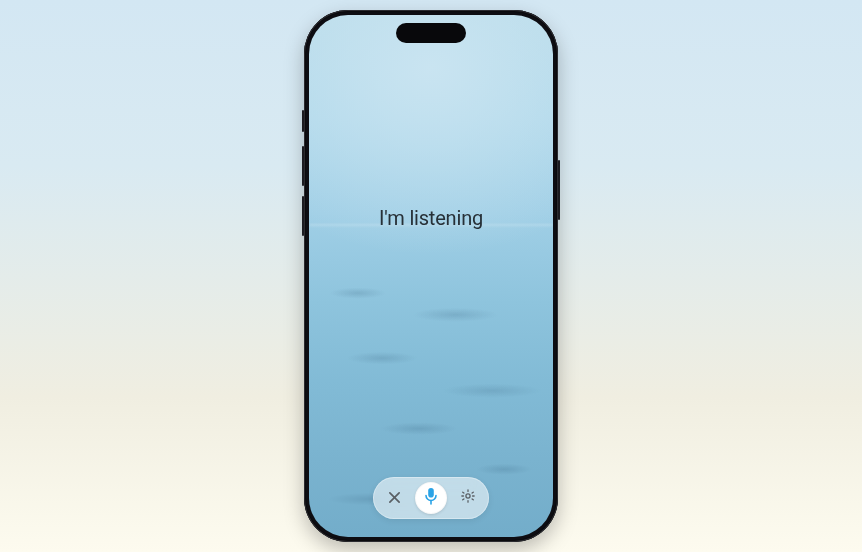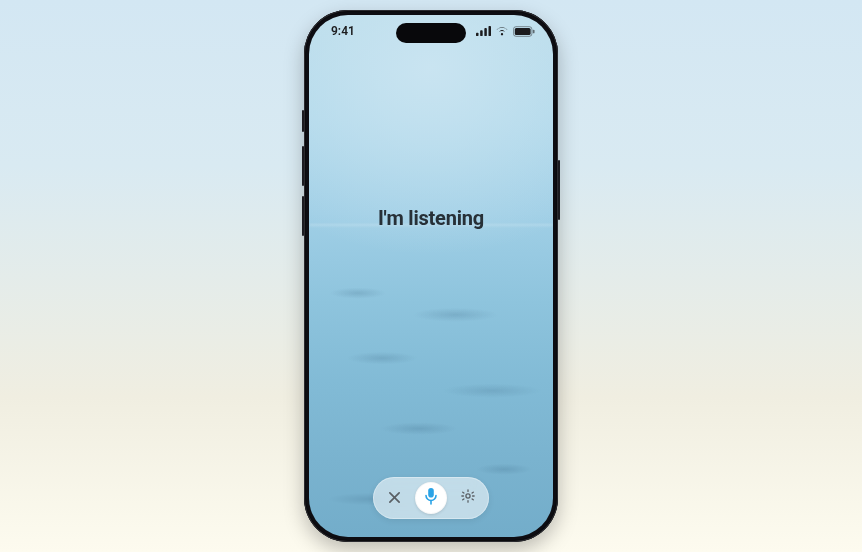--- a/index.html
+++ b/index.html
@@ -77,21 +77,21 @@
     font-size:12px; font-weight:600; color:#1c1c1e;
     z-index:3;
   }
   .status-right { display:flex; align-items:center; gap:4px; }
   .status-right svg { display:block; }
 
   
   .prompt {
     position:absolute; top:36.5%; left:0; right:0;
     text-align:center;
-    font-size:20px; font-weight:700; letter-spacing:-0.01em;
+    font-size:20px; font-weight:400; letter-spacing:-0.01em;
     color:#273037;
   }
 
   
   .control-pill {
     position:absolute; left:50%; bottom:18px; transform:translateX(-50%);
     display:flex; align-items:center; gap:10px;
     padding:5px 10px;
     background:rgba(255,255,255,0.55);
     backdrop-filter: blur(8px);
@@ -117,47 +117,20 @@
 <div class="phone">
   <span class="side-btn sb-left1"></span>
   <span class="side-btn sb-left2"></span>
   <span class="side-btn sb-left3"></span>
   <span class="side-btn sb-right"></span>
 
   <div class="screen">
     <div class="ripples"></div>
     <div class="island"></div>
 
-    <div class="status-bar">
-      <span>9:41</span>
-      <div class="status-right">
-        <span>
-          <svg width="15" height="10" viewBox="0 0 18 12">
-              <g fill="#1c1c1e">
-                <rect x="0" y="8" width="3" height="4" rx="1"></rect>
-                <rect x="5" y="5" width="3" height="7" rx="1"></rect>
-                <rect x="10" y="2.5" width="3" height="9.5" rx="1"></rect>
-                <rect x="15" y="0" width="3" height="12" rx="1"></rect>
-              </g>
-            </svg>
-        </span>
-        <span>
-          <svg width="14" height="10" viewBox="0 0 16 12">
-              <path fill="#1c1c1e" d="M8 11.2a1.4 1.4 0 1 0 0-2.8 1.4 1.4 0 0 0 0 2.8Zm4.2-3.6-1.3-1.3a4.2 4.2 0 0 0-5.8 0L3.8 7.6a6 6 0 0 1 8.4 0Zm2.6-2.6-1.3-1.3a7.9 7.9 0 0 0-11 0L1.2 5a9.7 9.7 0 0 1 13.6 0Z"></path>
-            </svg>
-        </span>
-        <span>
-          <svg width="22" height="11" viewBox="0 0 25 12">
-              <rect x="0.5" y="0.5" width="21" height="11" rx="3" fill="none" stroke="#1c1c1e" stroke-opacity="0.5"></rect>
-              <rect x="2" y="2" width="18" height="8" rx="1.8" fill="#1c1c1e"></rect>
-              <rect x="22.5" y="4" width="2" height="4" rx="1" fill="#1c1c1e" fill-opacity="0.6"></rect>
-            </svg>
-        </span>
-      </div>
-    </div>
 
     <div class="prompt">I'm listening</div>
 
     <div class="control-pill">
       <div class="pill-btn">
         <span>
           <svg width="13" height="13" viewBox="0 0 14 14">
               <path d="M2 2 L12 12 M12 2 L2 12" stroke="currentColor" stroke-width="1.8" stroke-linecap="round" fill="none"></path>
             </svg>
         </span>

